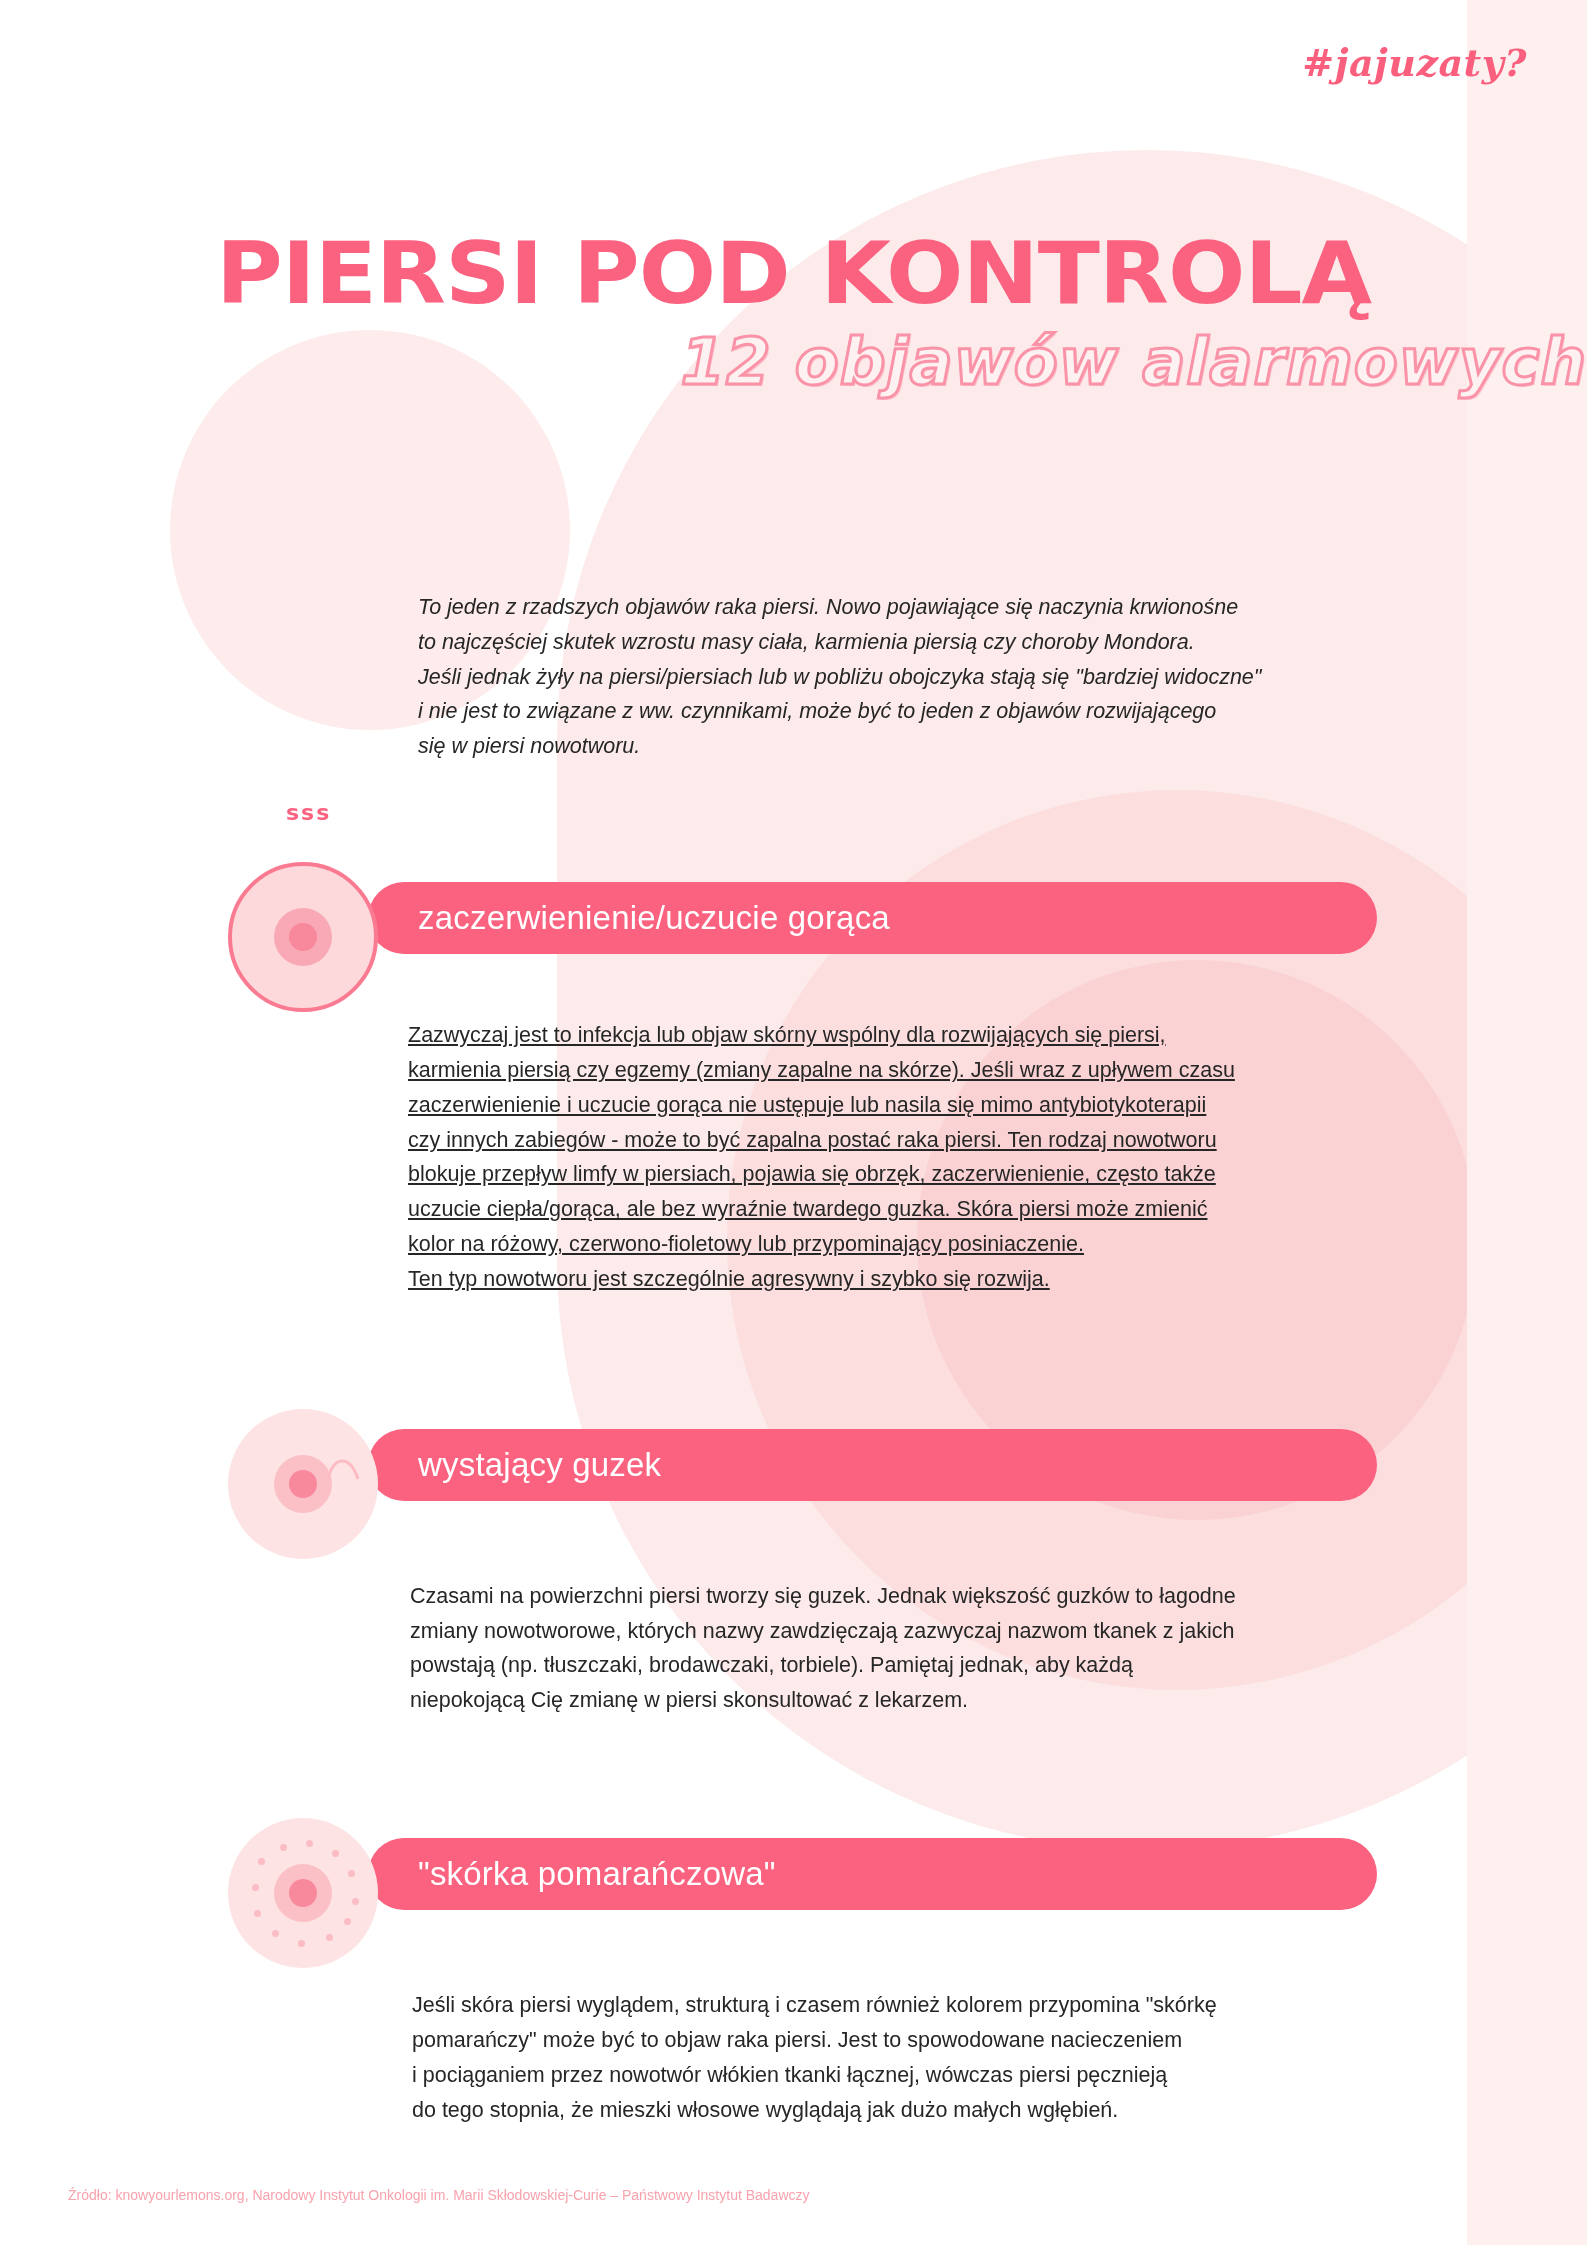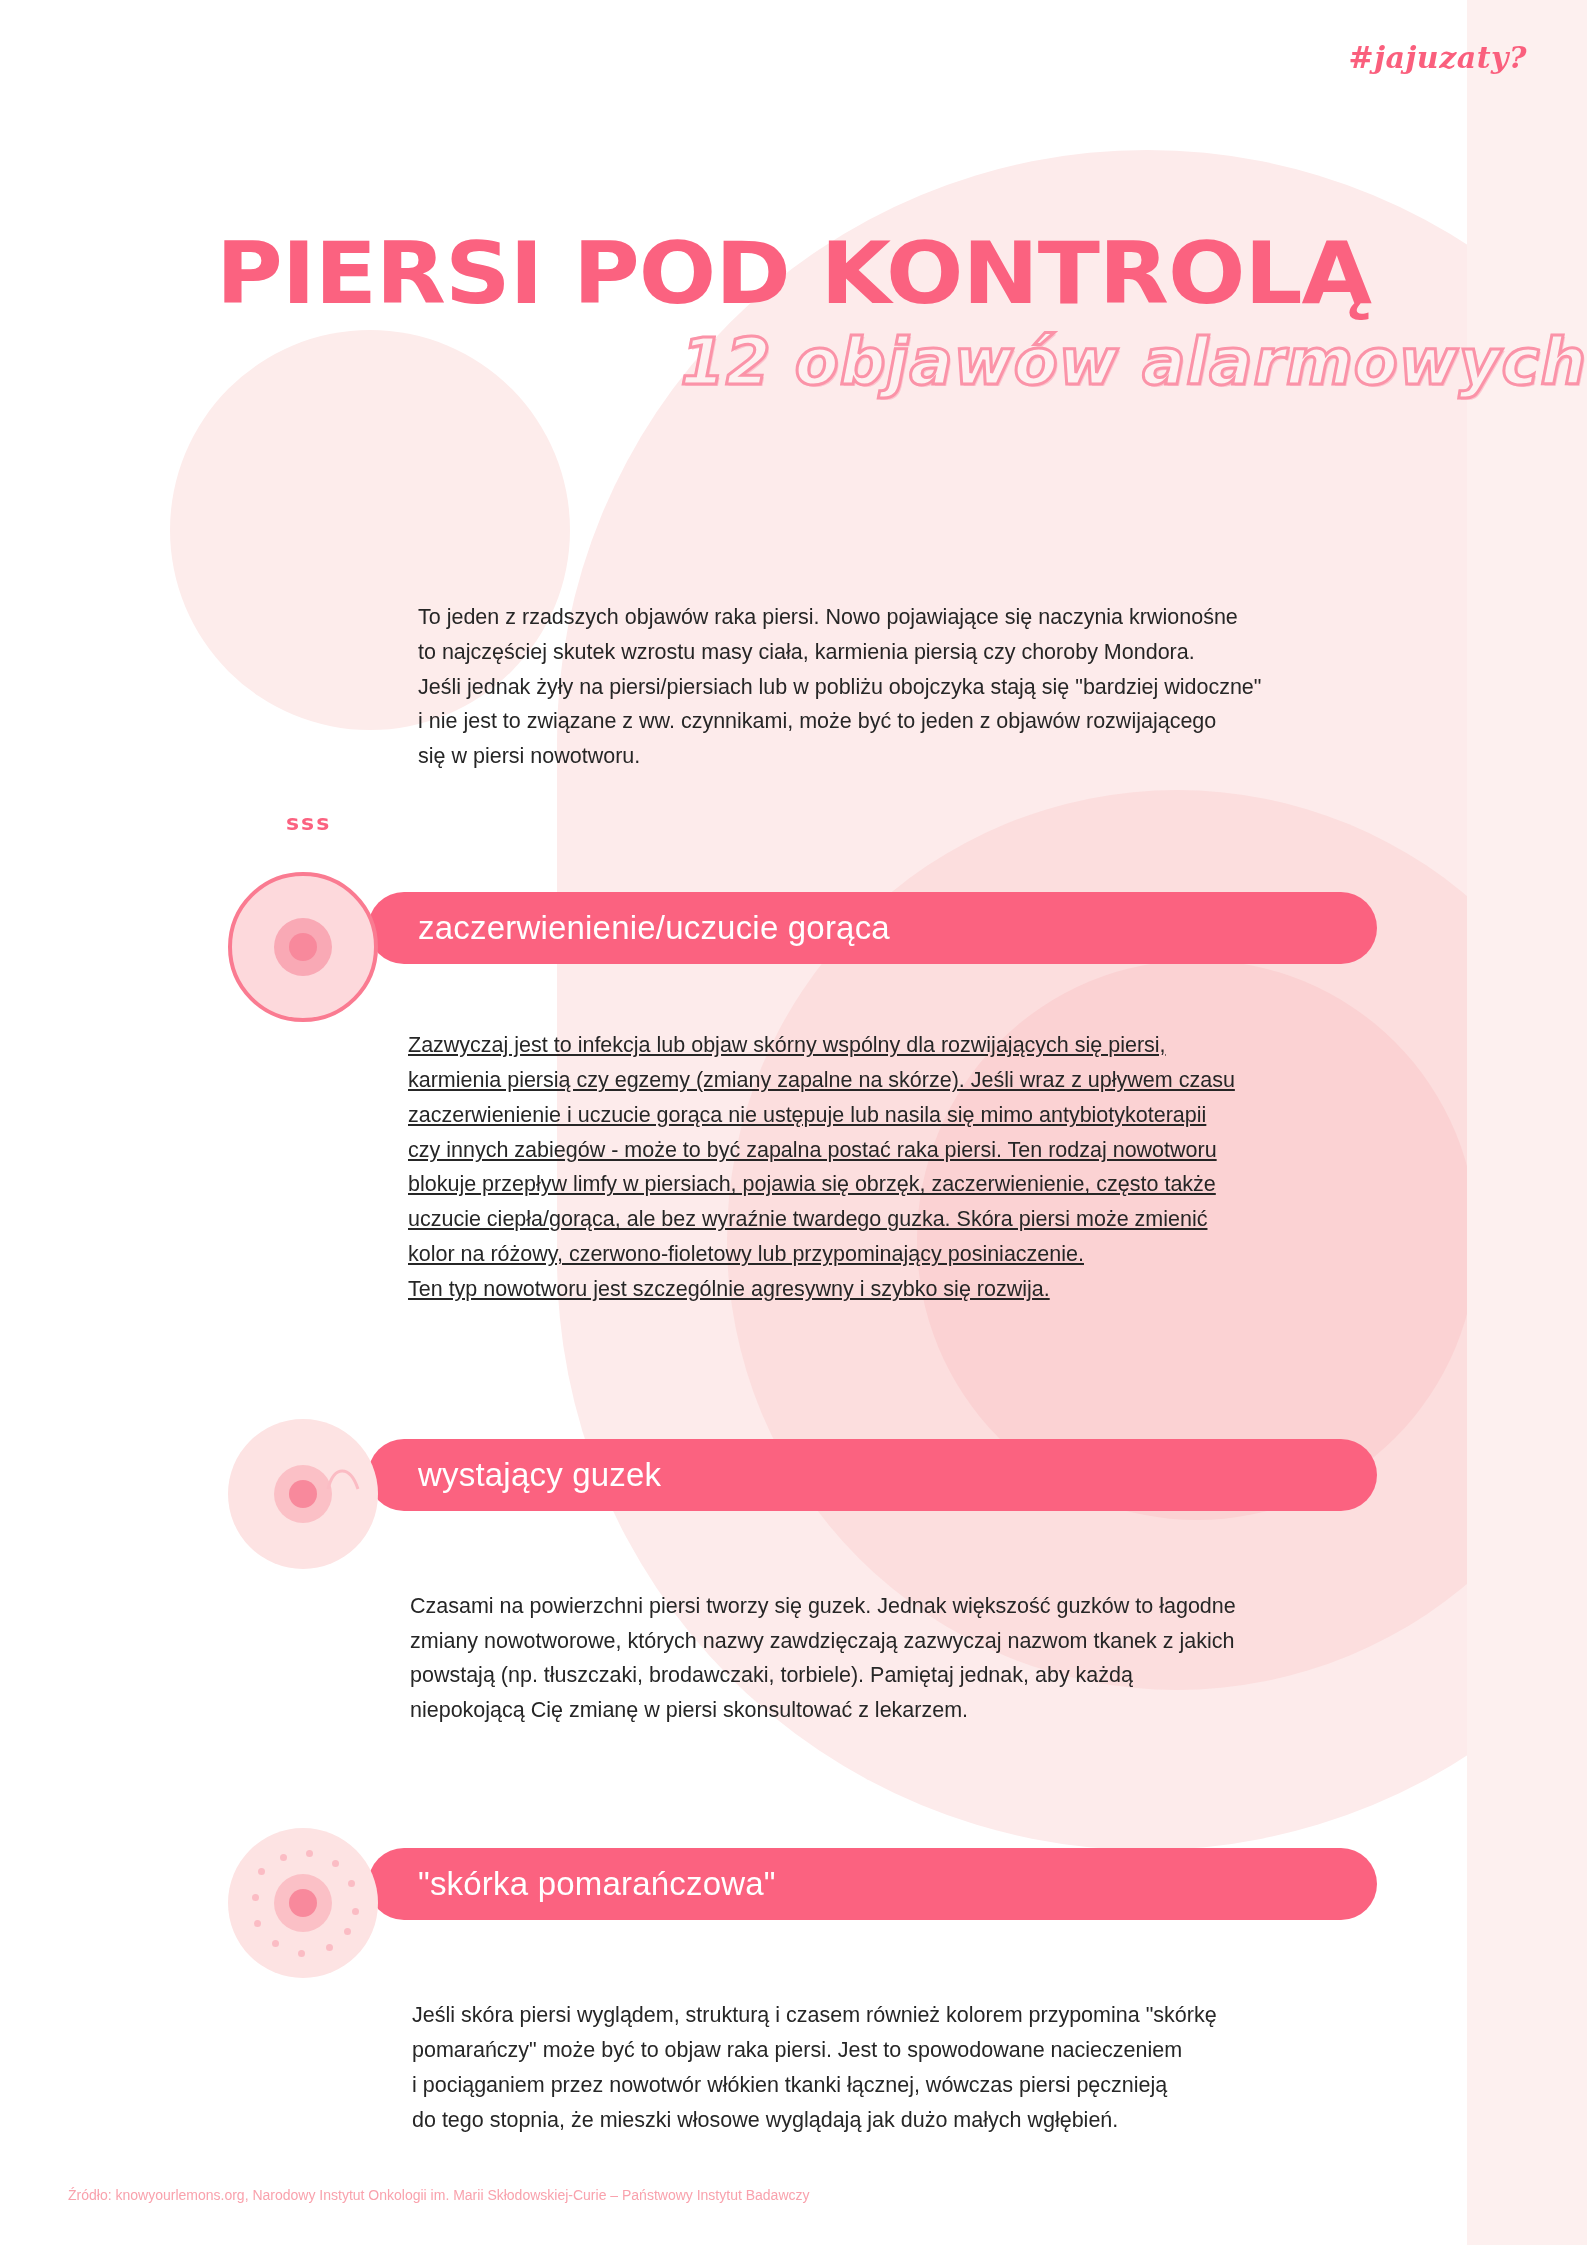--- a/index.html
+++ b/index.html
@@ -70,21 +70,21 @@
   }
 
   
   .hashtag {
     position: absolute;
     top: 40px;
     right: 60px;
     font-family: "DejaVu Serif", serif;
     font-style: italic;
     font-weight: bold;
-    font-size: 30px;
+    font-size: 38px;
     color: #fa5f7d;
     letter-spacing: 0.5px;
     z-index: 5;
   }
 
   
   .title-wrap {
     position: absolute;
     top: 230px;
     left: 0;
@@ -221,21 +221,21 @@
     font-size: 21.5px;
     line-height: 1.62;
     color: #262626;
     font-family: "Liberation Sans", sans-serif;
     white-space: pre-line;
     z-index: 4;
   }
   .entry.indent-2 .body-text { padding-left: 408px; }
 
   
-  #entry-0 .body-text { margin-top: 40px; padding-left: 418px; padding-right: 228px; }
+  #entry-0 .body-text { margin-top: 30px; padding-left: 418px; padding-right: 228px; font-style: italic; }
   #entry-1 .body-text { padding-left: 408px; text-decoration: underline; }
   #entry-2 .body-text { margin-top: 62px; padding-left: 410px; }
   #entry-3 .body-text { margin-top: 62px; padding-left: 412px; }
 
   #entry-1 { margin-top: 98px; }
   #entry-2 { margin-top: 112px; }
   #entry-3 { margin-top: 100px; }
 
   
   .footer {

